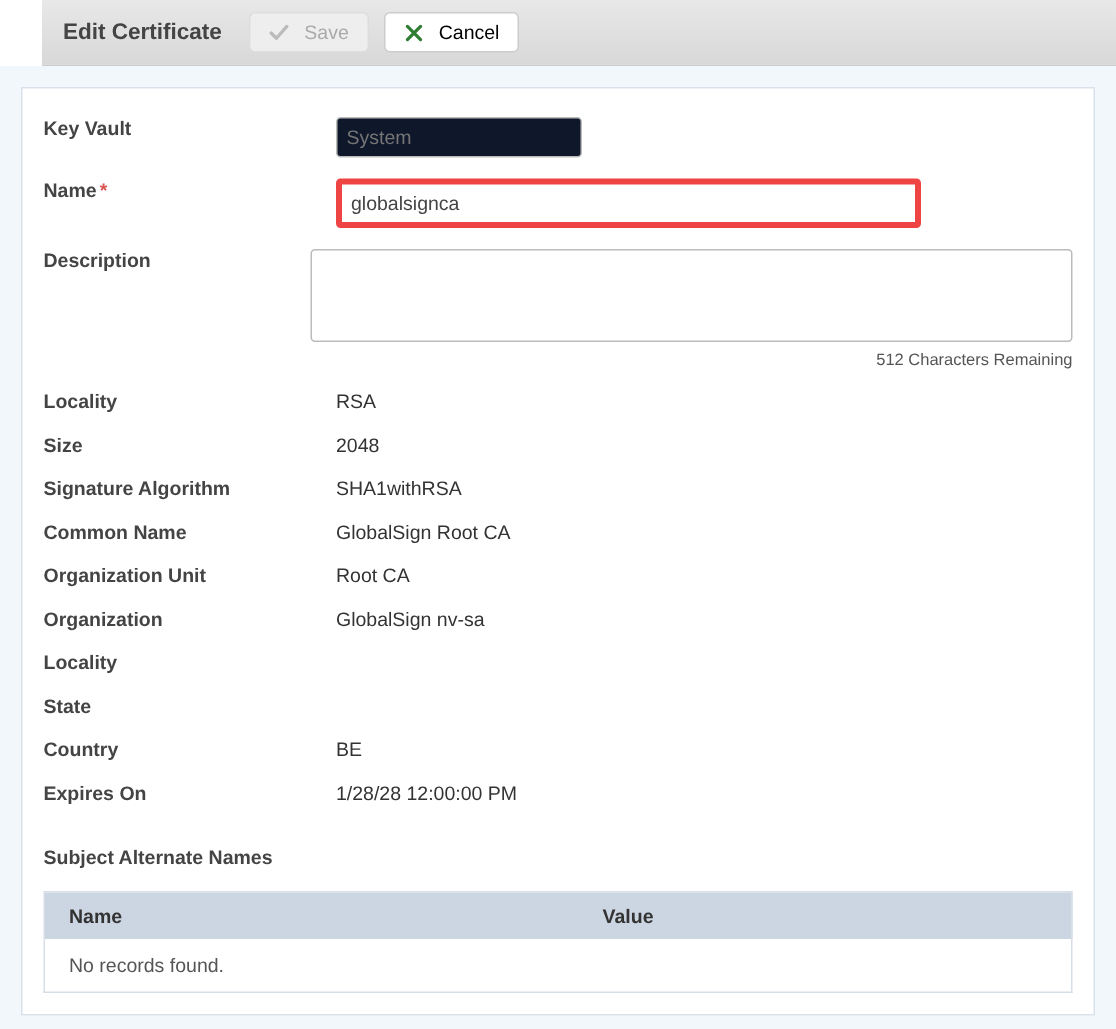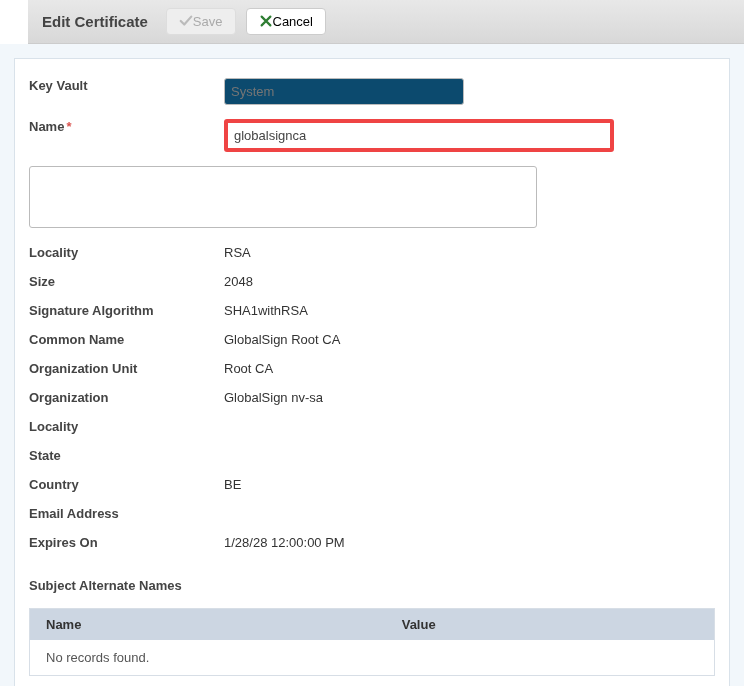--- a/index.html
+++ b/index.html
@@ -21,22 +21,22 @@
     margin-left: 28px;
   }
   .header-title {
     font-weight: bold;
     font-size: 15px;
     color: #444;
     margin-right: 8px;
   }
   .btn {
     display: inline-flex;
-    align-items: flex-start;
-    gap: 0;
+    align-items: center;
+    gap: 10px;
     padding: 5px 12px;
     border-radius: 4px;
     font-size: 13px;
     cursor: pointer;
     background: #fff;
     border: 1px solid #ccc;
   }
   .btn.disabled {
     color: #aaa;
     background: #eee;
@@ -84,22 +84,22 @@
   input[type=text] {
     width: 390px;
     padding: 5px 6px;
     border: 1px solid #bbb;
     border-radius: 3px;
     font-family: inherit;
     font-size: 13px;
     color: #444;
   }
   input.readonly {
-    width: 240px;
-    background: #0c4a6e;
+    width: 164px;
+    background: #0f172a;
     color: #999;
   }
   input.focused {
     border: 4px solid #ef4444;
     outline: none;
   }
   textarea {
     width: 508px;
     height: 62px;
     border: 1px solid #bbb;
@@ -175,22 +175,24 @@
       <div class="row">
         <div class="label">
           <span>Name</span><span class="required">*</span>
         </div>
         <div class="value">
           <input type="text" class="focused" value="globalsignca" style="">
         </div>
       </div>
 
       <div class="row">
+        <div class="label">Description</div>
         <div class="value">
           <textarea style=""></textarea>
+          <div class="counter">512 Characters Remaining</div>
         </div>
       </div>
 
       <div class="row">
         <div class="label">Locality</div>
         <div class="value">RSA</div>
       </div>
       <div class="row">
         <div class="label">Size</div>
         <div class="value">2048</div>
@@ -215,24 +217,20 @@
         <div class="label">Locality</div>
         <div class="value"></div>
       </div>
       <div class="row">
         <div class="label">State</div>
         <div class="value"></div>
       </div>
       <div class="row">
         <div class="label">Country</div>
         <div class="value">BE</div>
-      </div>
-      <div class="row">
-        <div class="label">Email Address</div>
-        <div class="value"></div>
       </div>
       <div class="row">
         <div class="label">Expires On</div>
         <div class="value">1/28/28 12:00:00 PM</div>
       </div>
       <div class="row">
         <div class="value"></div>
       </div>
       <div class="row">
         <div class="label" style="width:auto">Subject Alternate Names</div>

